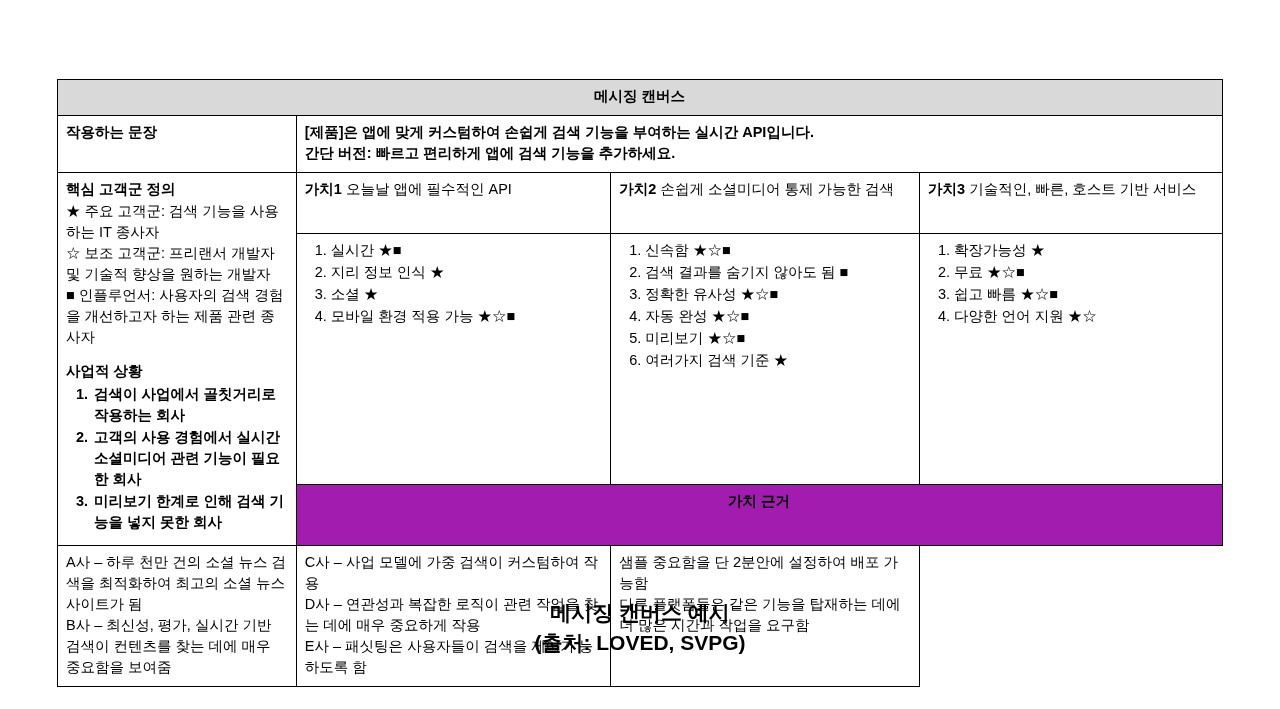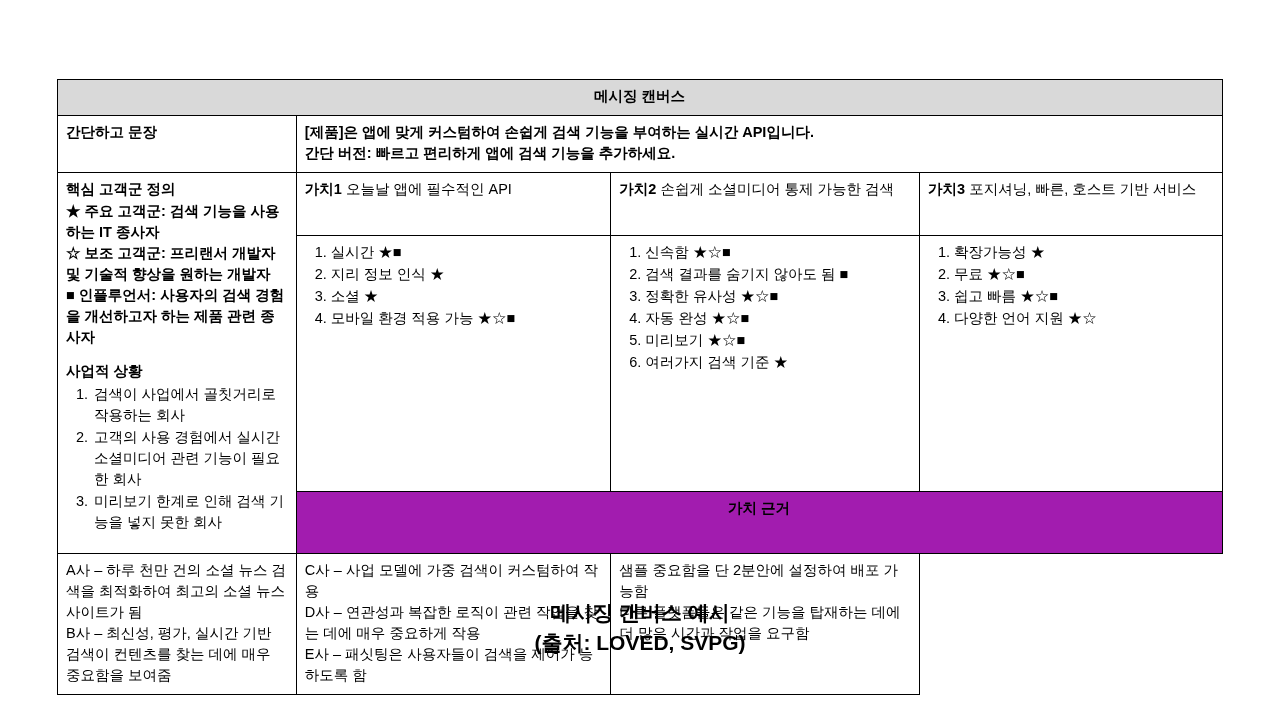--- a/index.html
+++ b/index.html
@@ -73,25 +73,25 @@
   }
   ul.clean, ol.clean {
     margin: 0;
     padding: 0 0 0 0;
     list-style: none;
   }
   ul.clean li {
     margin: 0 0 0 0;
     padding: 0;
     text-indent: 0;
-    font-weight: bold;
   }
   ol.numbered {
-    margin: 2px 0 12px 0;
+    margin: 2px 0 4px 0;
     padding-left: 26px;
+    font-weight: bold;
   }
   ol.numbered li {
     margin: 0 0 1px 0;
     padding-left: 2px;
   }
   .section-gap {
     display: block;
     height: 13px;
   }
   td.value-head {
@@ -151,21 +151,21 @@
         <col style="width:26.5%">
         <col style="width:26%">
       </colgroup>
       <tbody>
 
         <tr>
           <td class="header-cell" colspan="4">메시징 캔버스</td>
         </tr>
 
         <tr>
-          <td class="label-cell">간단하고 문장</td>
+          <td class="label-cell">작용하는 문장</td>
           <td class="positioning-cell" colspan="3">
             <span class="plain-line">[제품]은 앱에 맞게 커스텀하여 손쉽게 검색 기능을 부여하는 실시간 API입니다.</span>
             <span class="plain-line">간단 버전: 빠르고 편리하게 앱에 검색 기능을 추가하세요.</span>
           </td>
         </tr>
 
         <tr>
           <td class="customer-cell" rowspan="3">
             <span class="bold-head">핵심 고객군 정의</span>
             <ul class="clean">
@@ -182,21 +182,21 @@
             </ol>
           </td>
 
           <td class="value-head">
             <span class="vh-label">가치1</span><span> 오늘날 앱에 필수적인 API</span>
           </td>
           <td class="value-head">
             <span class="vh-label">가치2</span><span> 손쉽게 소셜미디어 통제 가능한 검색</span>
           </td>
           <td class="value-head">
-            <span class="vh-label">가치3</span><span> 포지셔닝, 빠른, 호스트 기반 서비스</span>
+            <span class="vh-label">가치3</span><span> 기술적인, 빠른, 호스트 기반 서비스</span>
           </td>
         </tr>
 
         <tr>
           <td class="value-list">
             <ol>
               <li>실시간 ★■</li>
               <li>지리 정보 인식 ★</li>
               <li>소셜 ★</li>
               <li>모바일 환경 적용 가능 ★☆■</li>

